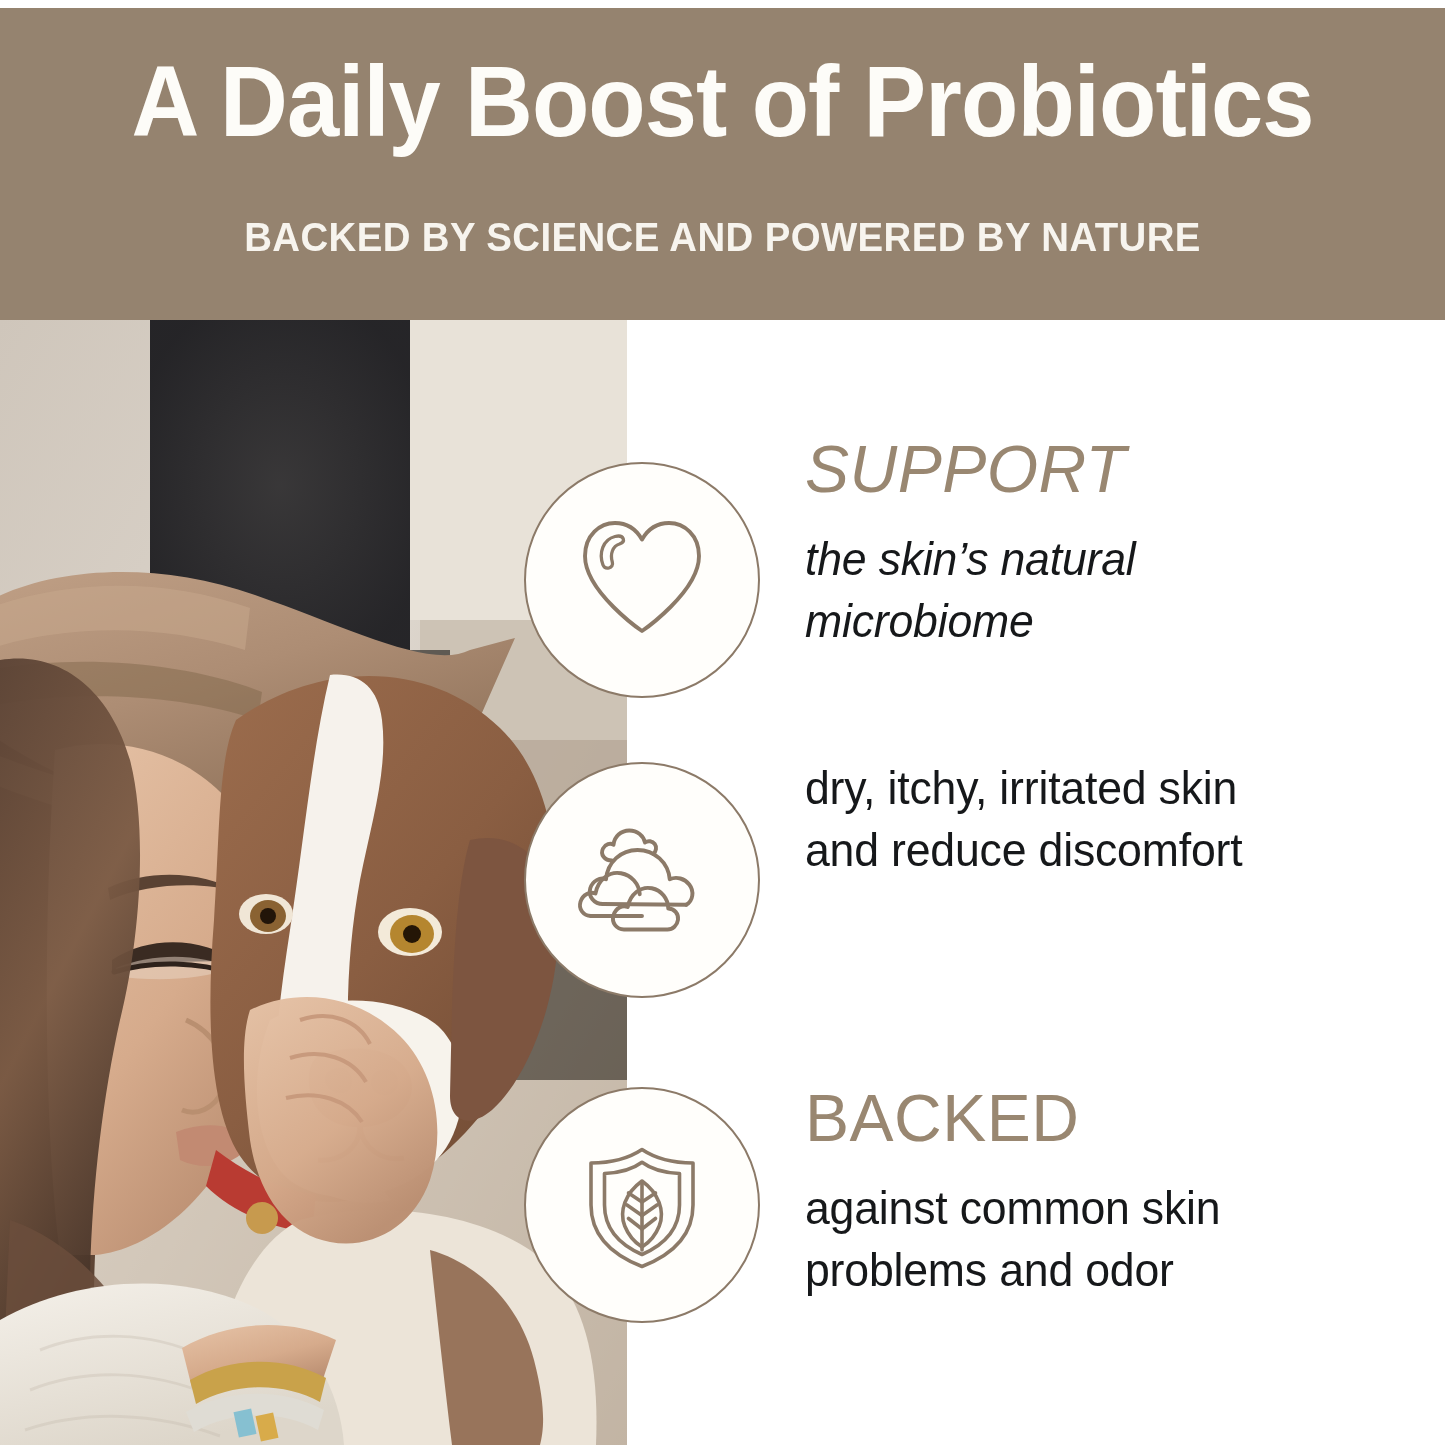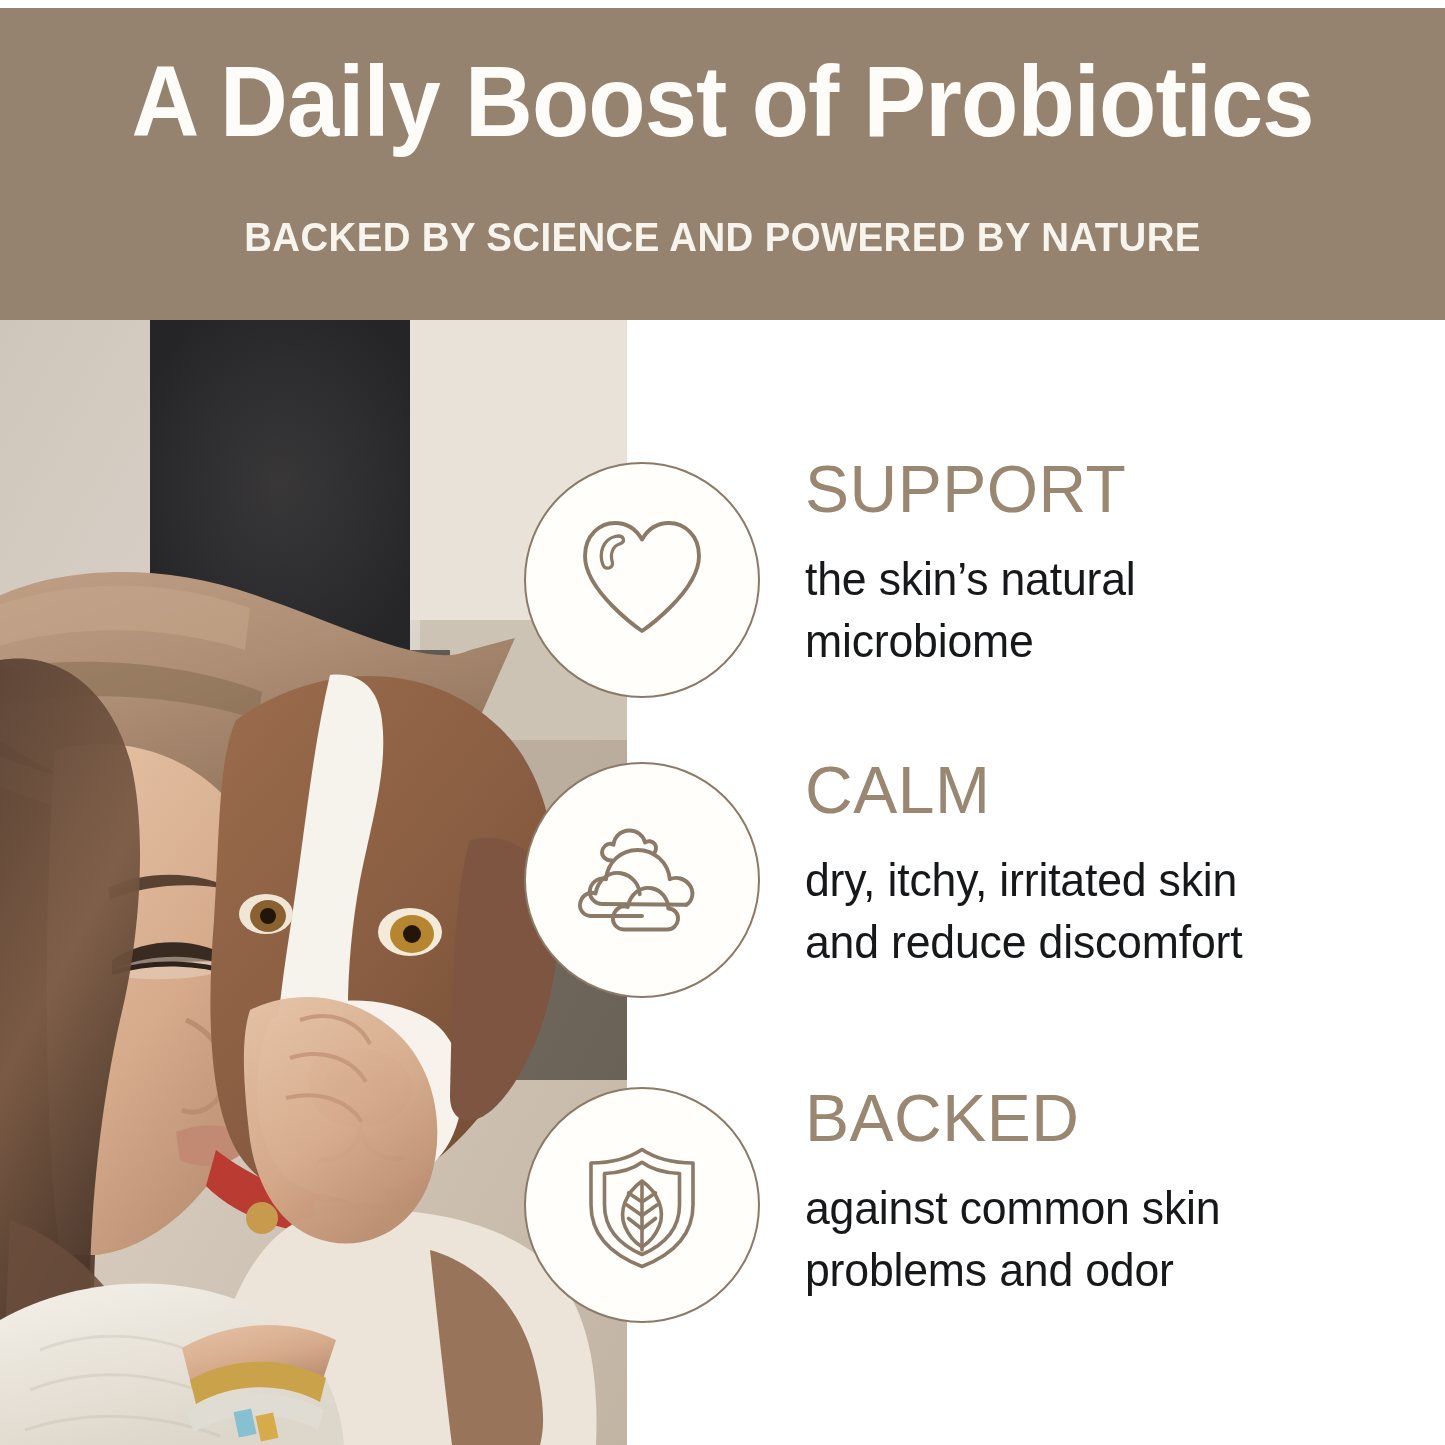--- a/index.html
+++ b/index.html
@@ -222,21 +222,21 @@
 
   <div class="panel"></div>
 
   <div class="benefit">
     <div class="bcircle" style="left:524px;top:462px;">
       <svg width="150" height="150" viewBox="0 0 100 100">
         <path d="M50 84 C50 84 12 58 12 34 C12 20 22 12 32 12 C40 12 46 16 50 23 C54 16 60 12 68 12 C78 12 88 20 88 34 C88 58 50 84 50 84 Z" fill="none" stroke="#8c7a68" stroke-width="2.6" stroke-linejoin="round"></path>
         <path d="M24 40 C21 32 24 23 32 21 C35 20.3 37 21 37.5 22.5 C38 24 37 25.3 35 26 C30.5 27.4 28.6 32.6 30.2 38 C30.8 40 29.7 41.6 28 42 C26.2 42.4 24.7 41.8 24 40 Z" fill="none" stroke="#8c7a68" stroke-width="2.2" stroke-linejoin="round"></path>
       </svg>
     </div>
-    <div class="btext" style="top:456px;">
+    <div class="btext" style="top:436px;font-style:italic;">
       <div class="bhead">SUPPORT</div>
       <div class="bbody">
         <span>the skin’s natural</span>
         <span>microbiome</span>
       </div>
     </div>
   </div>
 
   <div class="benefit">
     <div class="bcircle" style="left:524px;top:762px;">
@@ -249,21 +249,20 @@
           <path d="M24 66 L79.5 66.5"></path>
 
           <path d="M16 74 C11 74 7.5 69.5 9 64.5 C10.5 59.5 15.5 57.5 19 59 C20.5 50 28 44 36 45.5 C43 46.8 48 52.5 48.5 59.5"></path>
           <path d="M16 74 L50 74"></path>
 
           <path d="M38 83 C33 83 29.5 78.5 31 73.5 C32.5 68.5 37 66.5 40.5 68 C42 59.5 49 54 56.5 55.5 C63 56.8 67.5 62.5 67.5 69 C71.5 69 74.5 72.5 74 76.5 C73.5 80.2 70.5 83 67 83 Z"></path>
         </g>
       </svg>
     </div>
     <div class="btext" style="top:757px;">
-      <div class="bhead">CALM</div>
       <div class="bbody">
         <span>dry, itchy, irritated skin</span>
         <span>and reduce discomfort</span>
       </div>
     </div>
   </div>
 
   <div class="benefit">
     <div class="bcircle" style="left:524px;top:1087px;">
       <svg width="150" height="150" viewBox="0 0 100 100">

